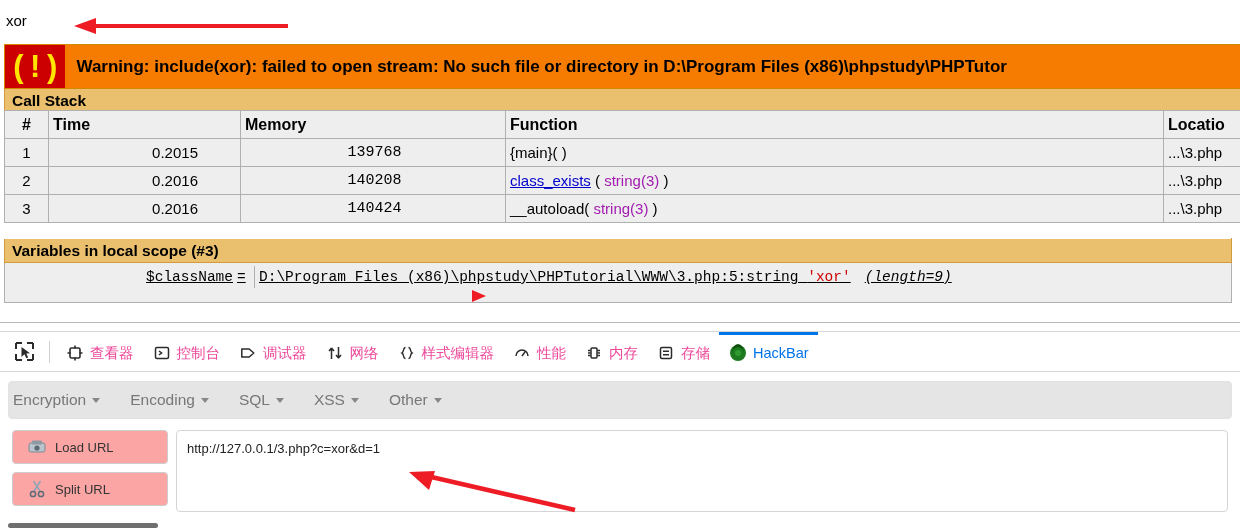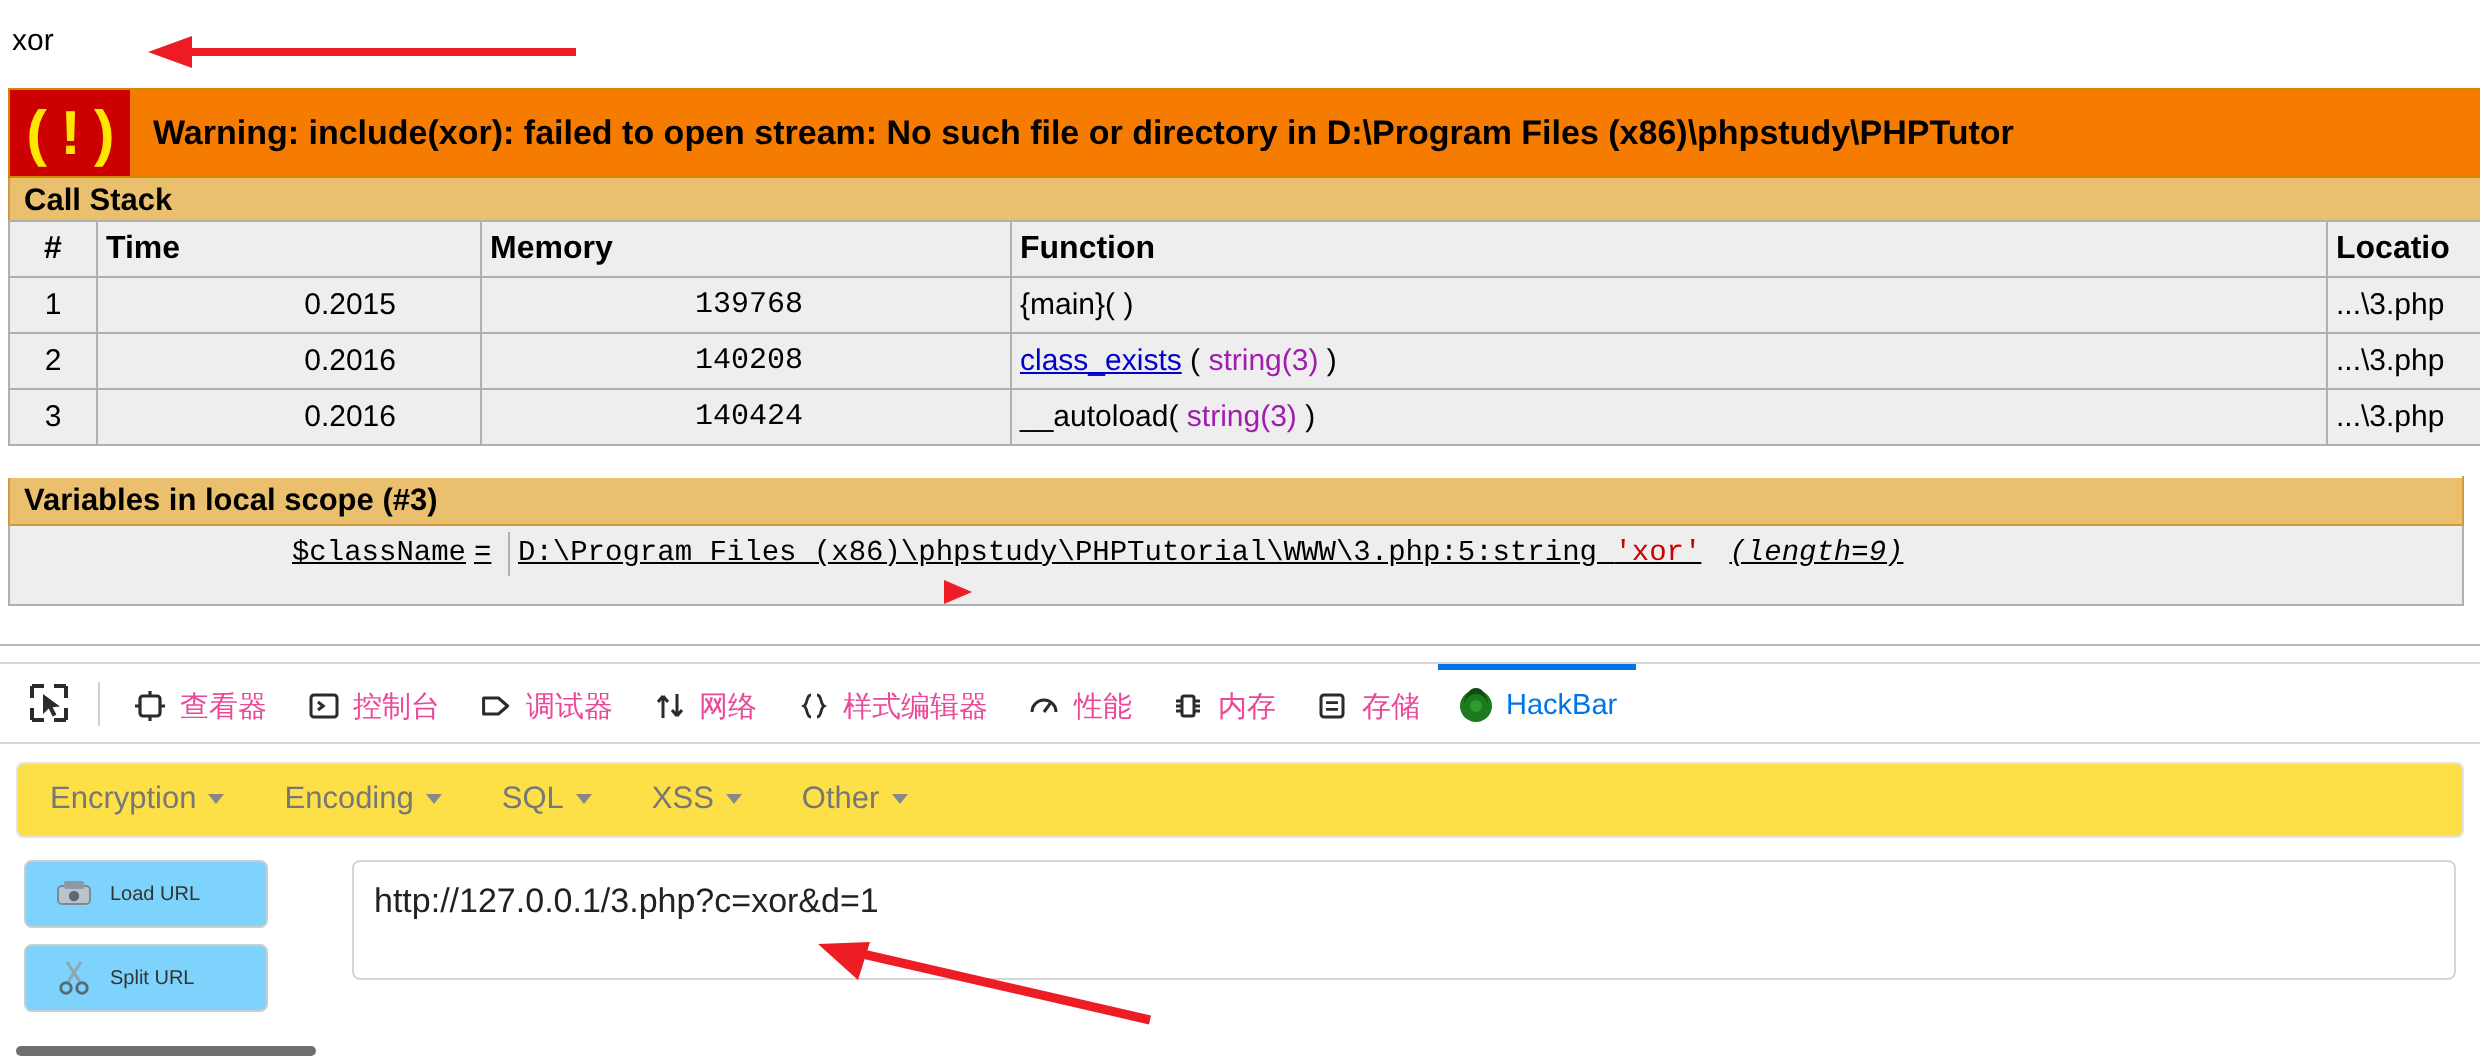--- a/index.html
+++ b/index.html
@@ -222,26 +222,26 @@
   .hackbar {
     position: absolute;
     left: 0; top: 50px;
     width: 1240px; height: 156px;
     background: #ffffff;
   }
   .hb-menubar {
     position: absolute;
     left: 8px; top: 8px;
     width: 1224px; height: 38px;
-    background: #fde047;
+    background: #e5e5e5;
     border: 1px solid #e3e3e3;
     border-radius: 4px;
     display: flex;
     align-items: center;
-    padding-left: 16px;
+    padding-left: 4px;
   }
   .hb-menu {
     font-size: 15.5px;
     color: #777777;
     margin-right: 30px;
     cursor: pointer;
     white-space: nowrap;
   }
   .hb-caret {
     display: inline-block;
@@ -256,46 +256,46 @@
     position: absolute;
     left: 12px; top: 57px;
     width: 1216px;
   }
   .hb-btncol {
     position: absolute;
     left: 0; top: 0;
     width: 130px;
   }
   .hb-btn {
-    width: 122px; height: 34px;
+    width: 156px; height: 34px;
     border: 1px solid #cccccc;
     border-radius: 4px;
-    background: #7dd3fc;
+    background: #fca5a5;
     display: flex;
     align-items: center;
-    font-size: 10px;
+    font-size: 13px;
     color: #333333;
     margin-bottom: 8px;
     cursor: pointer;
     padding-left: 14px;
   }
   .hb-btn .hb-ico {
     width: 20px; height: 20px;
     margin-right: 8px;
     display: inline-flex; align-items: center; justify-content: center;
   }
   .hb-url {
     position: absolute;
     left: 164px; top: 0;
-    width: 1052px; height: 60px;
+    width: 1052px; height: 82px;
     border: 1px solid #d5d5d5;
     border-radius: 4px;
     background: #ffffff;
     padding: 10px 10px;
-    font-size: 17px;
+    font-size: 13px;
     color: #222222;
     font-family: "Liberation Sans", sans-serif;
     resize: none;
     outline: none;
     overflow: hidden;
   }
   .sb-bottom {
     position: absolute;
     left: 8px; bottom: 1px;
     width: 150px; height: 5px;

